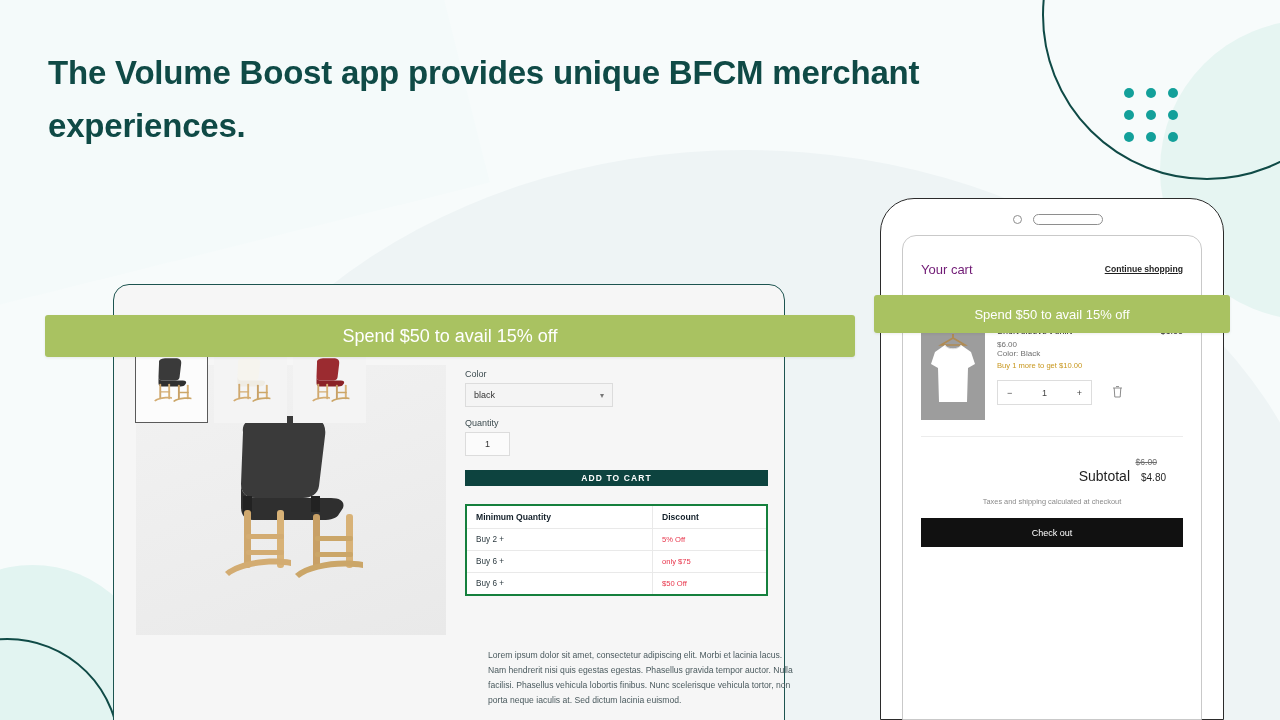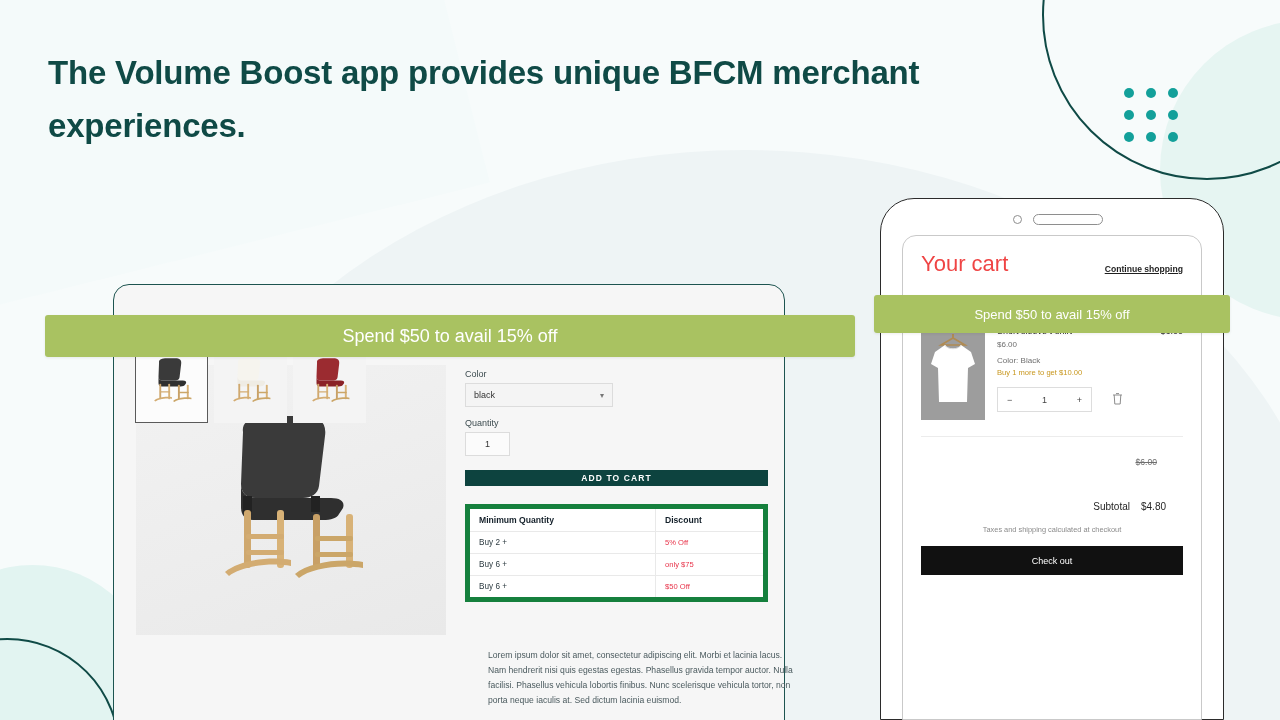--- a/index.html
+++ b/index.html
@@ -111,21 +111,21 @@
     width:45px; height:24px; background:#fbfbfb; border:1px solid #dcdcdc;
     display:flex; align-items:center; justify-content:center;
     font-size:9px; color:#333; margin-bottom:14px;
   }
   .atc {
     width:303px; height:16px; background:#0d433f; color:#fff;
     display:flex; align-items:center; justify-content:center;
     font-size:8.5px; font-weight:700; letter-spacing:1.1px;
     margin-bottom:18px;
   }
-  .disc-table { width:303px; border:5px solid #15803d; background:#fff; }
+  .disc-table { width:303px; border:2px solid #15803d; background:#fff; }
   .disc-table .row { display:flex; border-bottom:1px solid #e9e9e9; }
   .disc-table .row:last-child { border-bottom:none; }
   .disc-table .c1 { width:186px; padding:6px 9px; border-right:1px solid #e9e9e9; }
   .disc-table .c2 { flex:1; padding:6px 9px; }
   .disc-table .head .c1, .disc-table .head .c2 {
     font-size:8.6px; font-weight:700; color:#14202a;
   }
   .disc-table .body .c1 { font-size:8.2px; color:#2c3a40; }
   .disc-table .body .c2 { font-size:7.6px; color:#e8344a; }
 
@@ -152,21 +152,21 @@
     position:absolute; left:902px; top:235px;
     width:300px; height:485px;
     border:1.2px solid #c9c9c9;
     border-radius:14px 14px 0 0;
     background:#fff; overflow:hidden;
   }
   .cart-head {
     height:47px; padding:0 18px;
     display:flex; align-items:flex-end; justify-content:space-between;
   }
-  .cart-title { font-size:22px; color:#ef4444; padding-bottom:6px; }
+  .cart-title { font-size:13px; color:#701a75; padding-bottom:6px; }
   .cont-shop {
     font-size:8.6px; color:#1f1f1f; font-weight:700;
     text-decoration:underline; padding-bottom:9px;
   }
   .cart-body { padding:0 18px; }
   .ptrow {
     display:flex; justify-content:space-between;
     font-size:6.4px; color:#a8a8a8; letter-spacing:1.3px;
     padding:14px 0 7px;
     border-bottom:1px solid #ececec;
@@ -174,39 +174,39 @@
   .item { display:flex; padding:14px 0 16px; border-bottom:1px solid #ececec; }
   .item-thumb {
     width:64px; height:94px; background:#9a9a9a;
     position:relative; overflow:hidden; flex:0 0 auto;
   }
   .item-info { flex:1; padding-left:12px; }
   .item-top { display:flex; justify-content:space-between; }
   .item-name { font-size:9px; color:#1f1f1f; }
   .item-total { font-size:9px; color:#1f1f1f; }
   .item-price { font-size:8px; color:#6f6f6f; margin-top:4px; }
-  .item-variant { font-size:8px; color:#6f6f6f; margin-top:7px; }
+  .item-variant { font-size:8px; color:#6f6f6f; }
   .item-upsell { font-size:7.6px; color:#c8971e; margin-top:3px; }
   .stepper-row { display:flex; align-items:center; margin-top:10px; }
   .stepper {
     width:95px; height:25px; border:1px solid #dddddd;
     display:flex; align-items:center; justify-content:space-between;
     padding:0 9px; font-size:9px; color:#444;
   }
   .trash { margin-left:20px; }
   .totals { padding:20px 0 0; text-align:right; }
   .sub-strike {
     font-size:8.6px; color:#6f6f6f; text-decoration:line-through;
     margin-right:26px;
   }
   .sub-line {
     display:flex; justify-content:flex-end; align-items:baseline;
     gap:11px; margin-top:1px;
   }
-  .sub-label { font-size:10px; color:#1f1f1f;margin-top:33px; }
+  .sub-label { font-size:14px; color:#1f1f1f; }
   .sub-val { font-size:10px; color:#1f1f1f; width:42px; text-align:left; }
   .tax-note {
     font-size:7.4px; color:#8a8a8a; text-align:center;
     margin:13px 0 12px;
   }
   .btn-checkout {
     height:29px; background:#111111; color:#fff;
     display:flex; align-items:center; justify-content:center;
     font-size:9px; margin-bottom:10px;
   }

